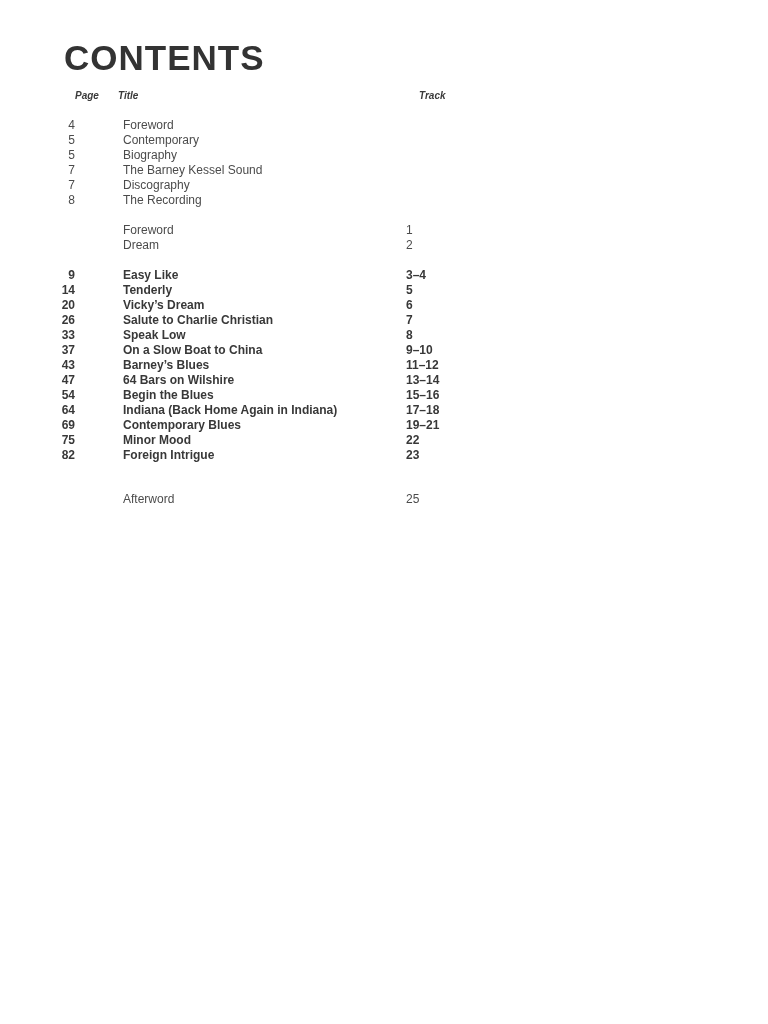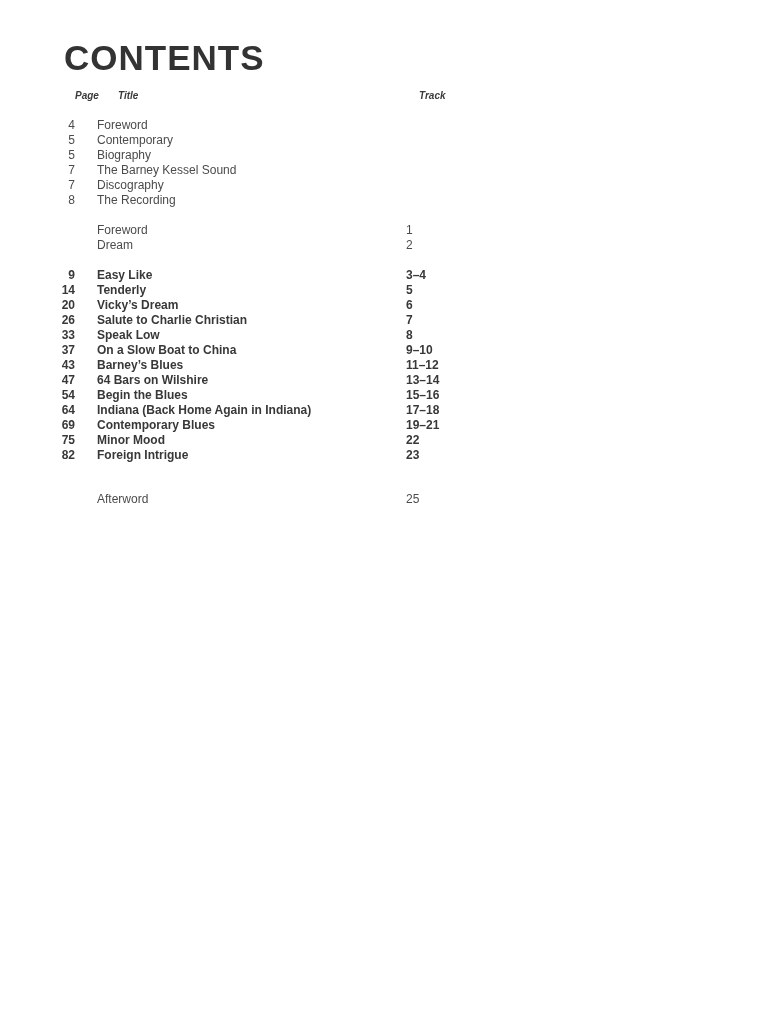--- a/index.html
+++ b/index.html
@@ -49,21 +49,21 @@
   }
   .row {
     display: grid;
     grid-template-columns: 75px 331px auto;
     height: 15px;
     line-height: 15px;
     font-size: 12px;
     color: #4b4b4b;
   }
   .row .col-page  { text-align: right; }
-  .row .col-title { padding-left: 22px; }
+  .row .col-title { padding-left: 48px; }
   .row .col-track { text-align: left; }
   .toc-section.bold .row {
     font-weight: bold;
     color: #383838;
   }
   
   #section-0 { top: 118px; }
   #section-1 { top: 223px; }
   #section-2 { top: 268px; }
   #section-3 { top: 492px; }

